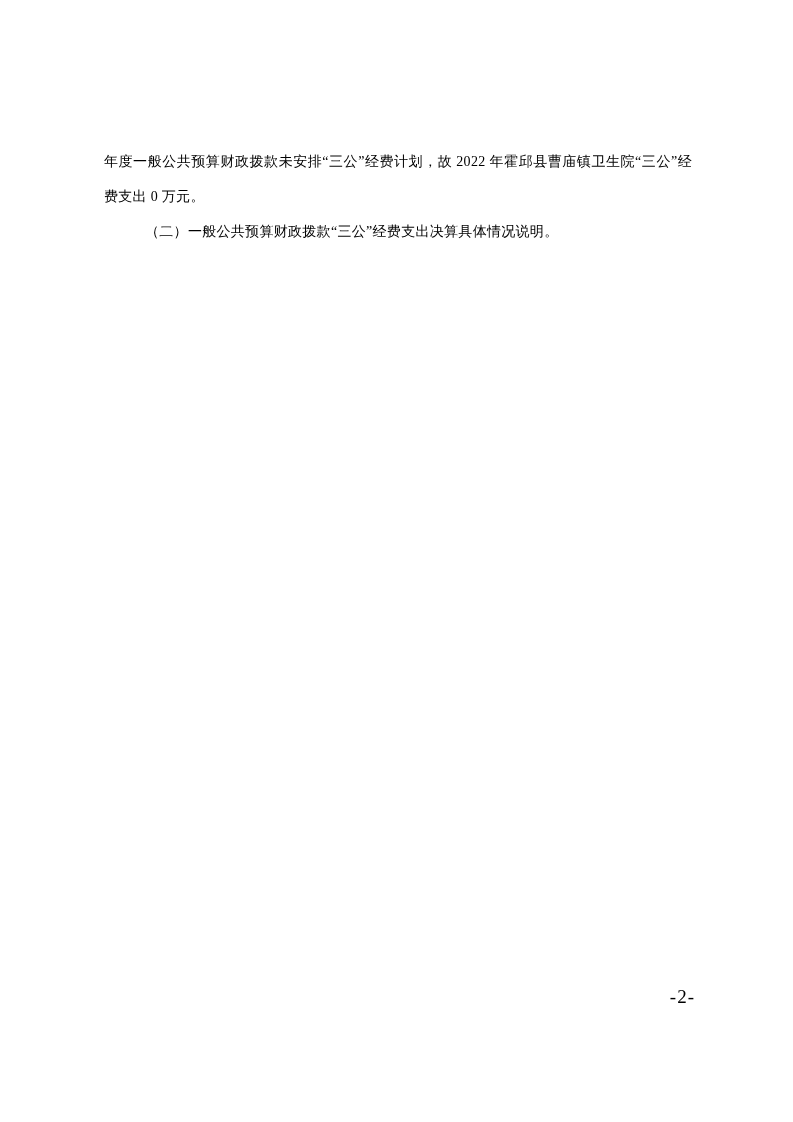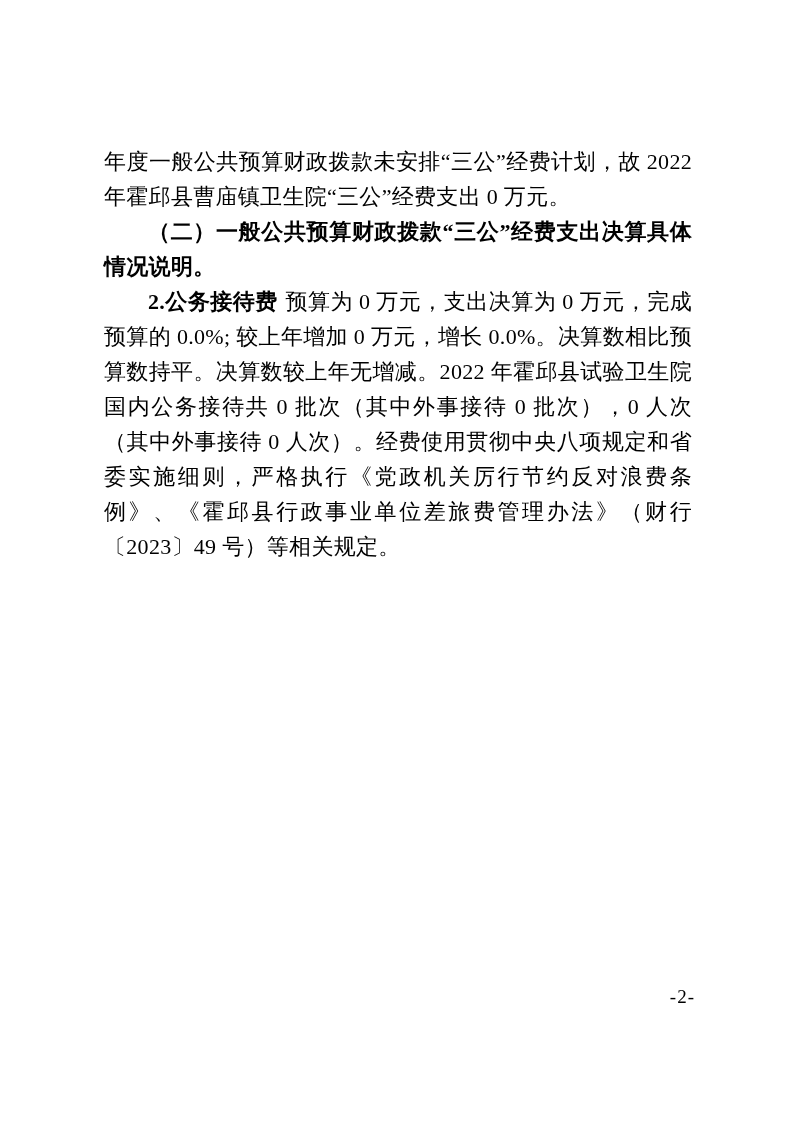--- a/index.html
+++ b/index.html
@@ -14,35 +14,36 @@
     background: #ffffff;
     overflow: hidden;
     font-family: "Liberation Serif", "DejaVu Serif", serif;
     color: #000000;
   }
   .content {
     position: absolute;
     left: 104px;
     top: 144px;
     width: 588px;
-    font-size: 22px;
+    font-size: 14px;
     line-height: 35px;
     text-align: justify;
     text-justify: inter-ideograph;
     letter-spacing: 0.3px;
   }
   .para {
     margin: 0;
     padding: 0;
   }
   .indent {
     text-indent: 2em;
   }
   .bold {
-    font-weight: bold;
+    font-weight: normal;
+    margin-left: 13px;
   }
   .num-label {
     font-weight: bold;
     margin-right: 0.35em;
   }
   .page-number {
     position: absolute;
     right: 98px;
     top: 986px;
     font-size: 19px;
@@ -58,21 +59,18 @@
     <p class="para">
       <span>年度一般公共预算财政拨款未安排“三公”经费计划，故 2022 年霍邱县曹庙镇卫生院“三公”经费支出 0 万元。</span>
     </p>
 
     <p class="para indent bold">
       <span>（二）一般公共预算财政拨款“三公”经费支出决算具体情况说明。</span>
     </p>
 
 
 
-    <p class="para indent">
-      <span class="num-label">2.公务接待费</span><span>预算为 0 万元，支出决算为 0 万元，完成预算的 0.0%; 较上年增加 0 万元，增长 0.0%。决算数相比预算数持平。决算数较上年无增减。2022 年霍邱县试验卫生院国内公务接待共 0 批次（其中外事接待 0 批次），0 人次（其中外事接待 0 人次）。经费使用贯彻中央八项规定和省委实施细则，严格执行《党政机关厉行节约反对浪费条例》、《霍邱县行政事业单位差旅费管理办法》（财行〔2023〕49 号）等相关规定。</span>
-    </p>
 
 
   </div>
 
   <div class="page-number">-2-</div>
 </div>
 
 </body></html>

